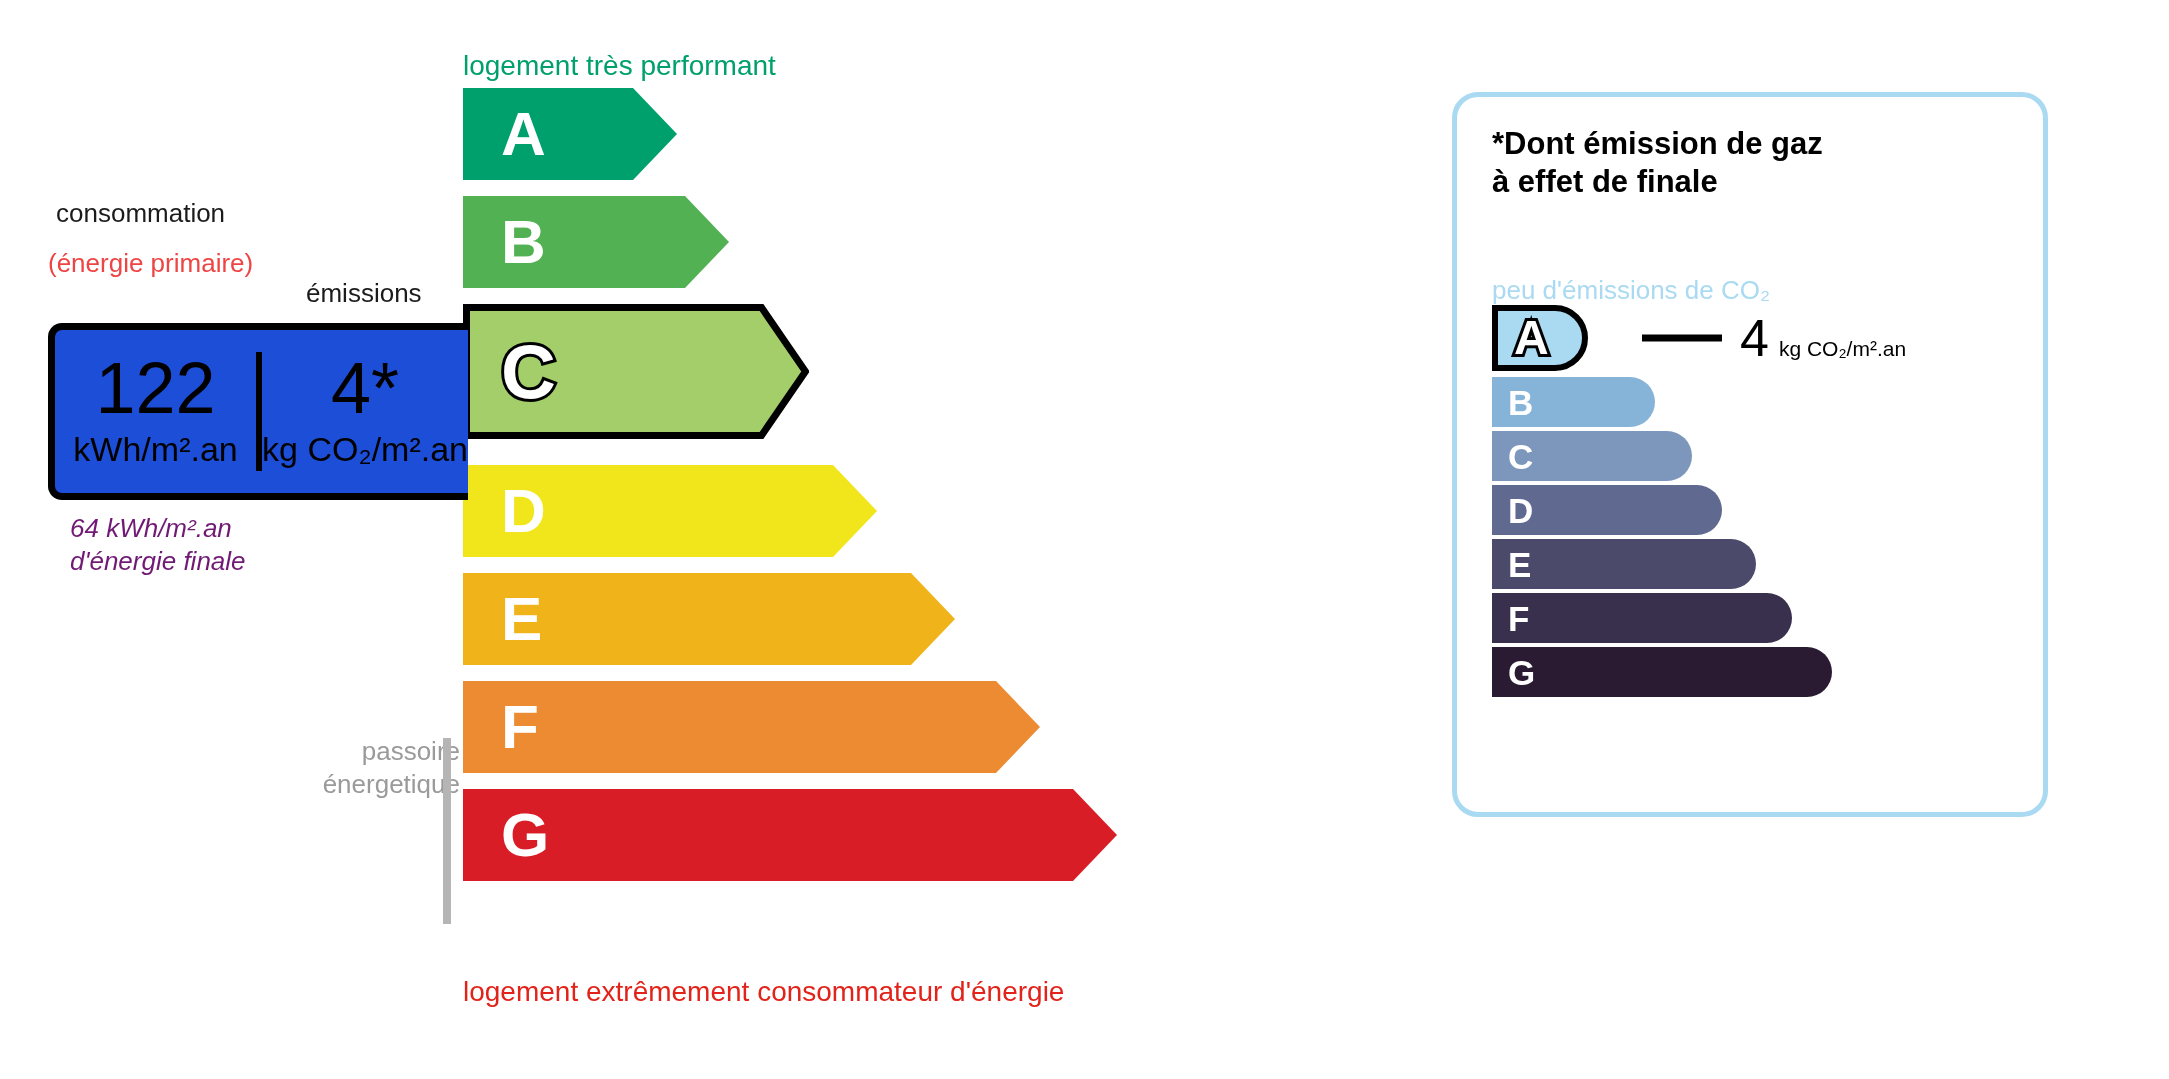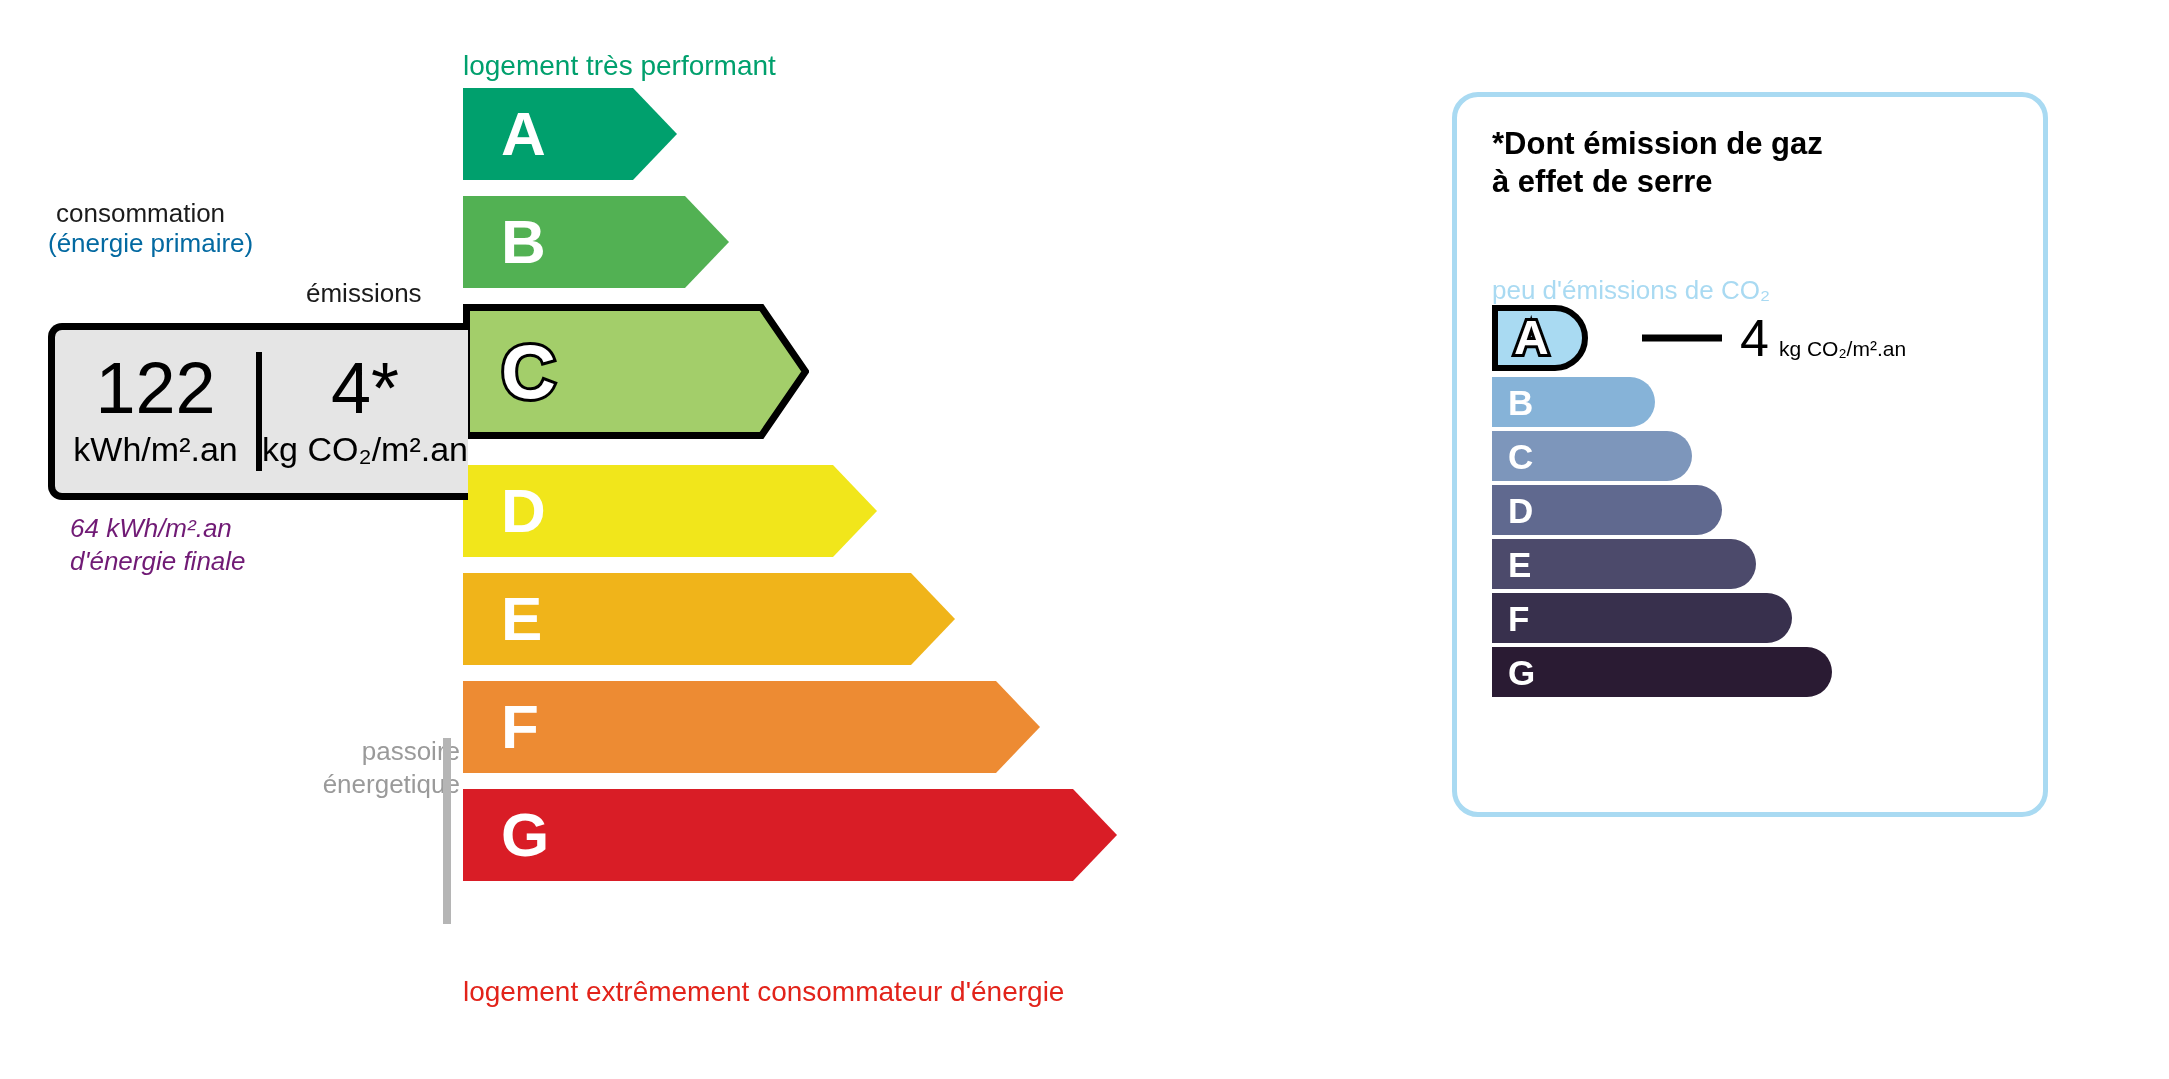--- a/index.html
+++ b/index.html
@@ -41,21 +41,21 @@
   .band.selected { margin-bottom: 22px; }
   .band.gap-after { margin-bottom: 26px; }
 
   
   .valuebox {
     position: absolute; left: 48px; top: 323px;
     width: 420px; height: 177px;
     border: 7px solid #000000;
     border-right: none;
     border-radius: 14px 0 0 14px;
-    background: #e5e5e5;
+    background: #1d4ed8;
     display: flex;
     z-index: 5;
   }
   .valuebox .cell {
     flex: 1; display: flex; flex-direction: column;
     align-items: center; justify-content: center;
   }
   .valuebox .cell.left { flex: 1.18; }
   .valuebox .divider {
     width: 6px; background: #000000; margin: 22px 0;
@@ -63,21 +63,21 @@
   .valuebox .num {
     font-size: 72px; font-weight: normal; color: #000000; line-height: 0.95;
   }
   .valuebox .unit {
     font-size: 34px; color: #000000; margin-top: 8px; white-space: nowrap;
   }
 
   .hdr {
     position: absolute; font-size: 26px; color: #1b1b1b; white-space: nowrap;
   }
-  .hdr.sub { color: #0369a1; }
+  .hdr.sub { color: #ef4444; margin-top: 20px; }
 
   .finale {
     position: absolute; left: 70px; top: 512px;
     font-size: 26px; color: #701a75; line-height: 1.28; font-style: italic;
   }
 
   .passoire-wrap {
     position: absolute; left: 280px; top: 735px;
     width: 180px; text-align: right;
     font-size: 26px; color: #9a9a9a; line-height: 1.28;
@@ -221,21 +221,21 @@
       <div>énergetique</div>
     </div>
     <div class="passoire-bar"></div>
 
     <div class="bottom-caption">logement extrêmement consommateur d'énergie</div>
   </div>
 
   <div id="ges">
     <div class="ges-title">
       <div>*Dont émission de gaz</div>
-      <div>à effet de serre</div>
+      <div>à effet de finale</div>
     </div>
 
     <div class="ges-top-caption">peu d'émissions de CO₂</div>
 
     <div class="ges-bars" id="ges-bars">
         <div class="ges-row selected">
           <div class="ges-bar" style="width:96px;background:#a9daf2;"></div>
           <span class="g-letter">A</span>
           <div class="ges-leader"></div>
           <div class="ges-value">

